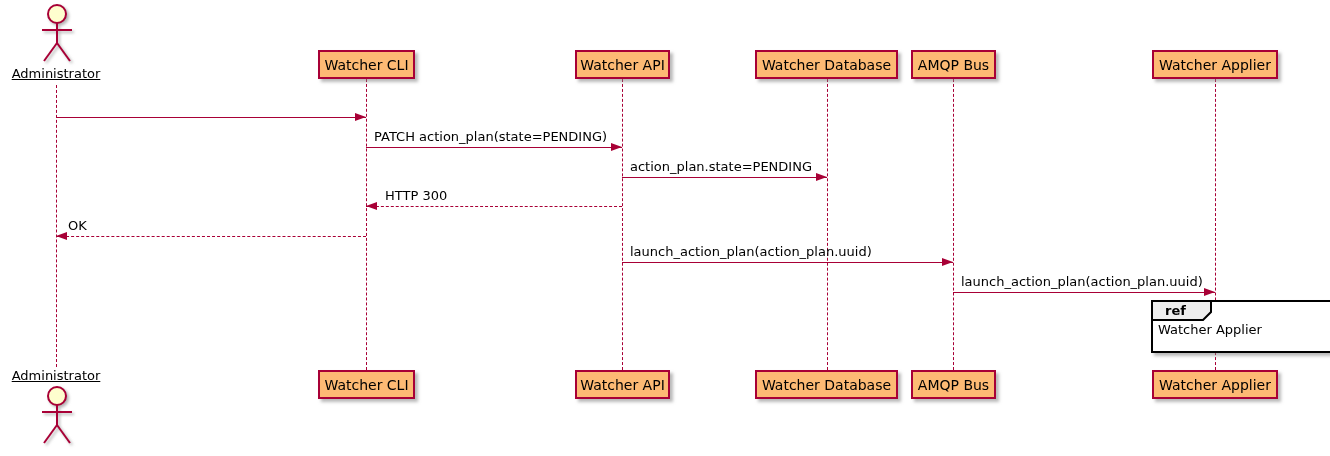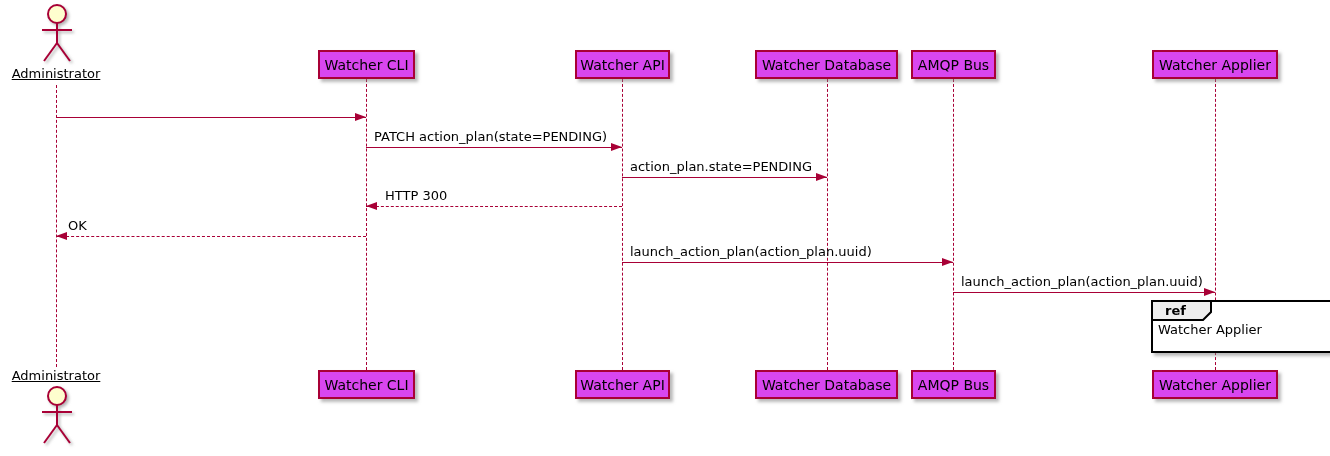--- a/index.html
+++ b/index.html
@@ -6,21 +6,21 @@
   .canvas {
     position: relative; width: 1330px; height: 456px; background: #ffffff;
     font-family: "DejaVu Sans", "Liberation Sans", sans-serif; color: #000;
     overflow: hidden;
   }
   .lifeline {
     position: absolute; width: 0; border-left: 1px dashed #A80036;
   }
   .pbox {
     position: absolute; height: 29px; box-sizing: border-box;
-    background: #d946ef; border: 2px solid #A80036;
+    background: #fdba74; border: 2px solid #A80036;
     display: flex; align-items: center; justify-content: center;
     font-size: 14px; white-space: nowrap;
     box-shadow: 3px 3px 3px rgba(130,130,130,0.55);
   }
   .actor-label {
     position: absolute; font-size: 13px; text-align: center; white-space: nowrap; text-decoration: underline;
   }
   .actor-svg { position: absolute; filter: drop-shadow(2px 2px 1.5px rgba(130,130,130,0.6)); }
   .msg-label {
     position: absolute; font-size: 13px; white-space: nowrap; line-height: 15px;

